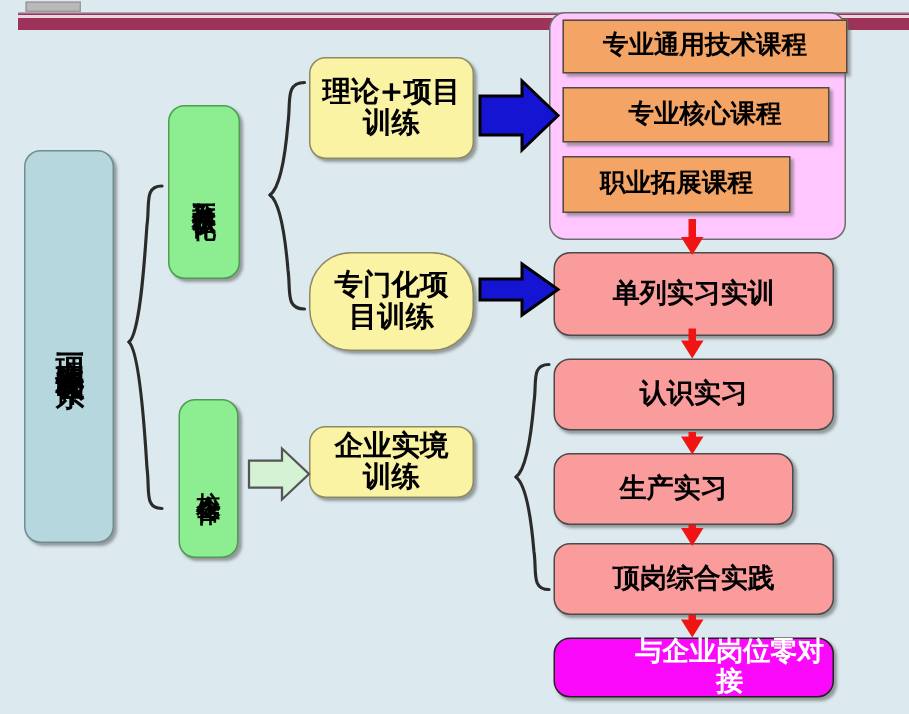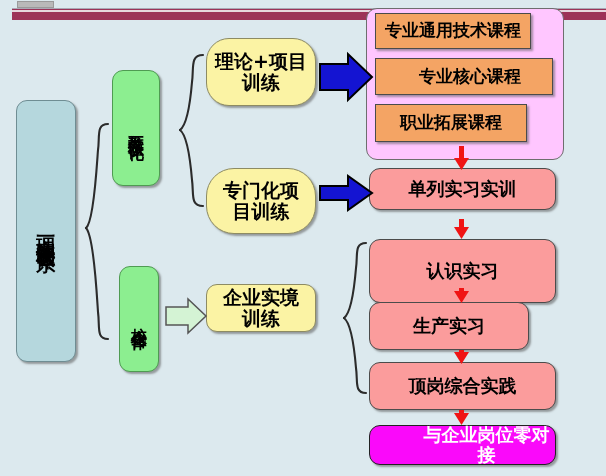--- a/index.html
+++ b/index.html
@@ -53,51 +53,51 @@
   </div>
 
   <div class="node rounded shadow c-green vert" style="left:112px;top:70px;width:48px;height:116px;font-size:16px;">
     <span>教学做一体化</span>
   </div>
 
   <div class="node rounded shadow c-green vert" style="left:119px;top:266px;width:40px;height:106px;font-size:16px;">
     <span>校企合作</span>
   </div>
 
-  <div class="node rounded shadow c-yellow" style="left:206px;top:38px;width:110px;height:68px;font-size:19px;padding:0 7px;border-radius:23px;">
+  <div class="node rounded shadow c-yellow" style="left:206px;top:38px;width:110px;height:68px;font-size:19px;padding:0 7px;">
     <span>理论+项目训练</span>
   </div>
 
   <div class="node rounded shadow c-yellow" style="left:206px;top:168px;width:110px;height:66px;font-size:19px;padding:0 7px;border-radius:28px;">
     <span>专门化项目训练</span>
   </div>
 
   <div class="node rounded shadow c-yellow" style="left:206px;top:284px;width:110px;height:48px;font-size:19px;padding:0 7px;">
     <span>企业实境训练</span>
   </div>
 
   <div class="node rounded c-pinkbox" style="left:366px;top:8px;width:198px;height:152px;"></div>
 
-  <div class="node sq shadow c-orange" style="left:375px;top:13px;width:156px;height:36px;font-size:17px;">
+  <div class="node sq shadow c-orange" style="left:375px;top:13px;width:190px;height:36px;font-size:17px;">
     <span>专业通用技术课程</span>
   </div>
 
   <div class="node sq shadow c-orange" style="left:375px;top:58px;width:178px;height:37px;font-size:17px;padding-left:12px;">
     <span>专业核心课程</span>
   </div>
 
   <div class="node sq shadow c-orange" style="left:375px;top:104px;width:152px;height:38px;font-size:17px;">
     <span>职业拓展课程</span>
   </div>
 
-  <div class="node rounded shadow c-salmon" style="left:369px;top:168px;width:187px;height:42px;font-size:18px;">
+  <div class="node rounded shadow c-salmon" style="left:369px;top:168px;width:187px;height:56px;font-size:18px;">
     <span>单列实习实训</span>
   </div>
 
-  <div class="node rounded shadow c-salmon" style="left:369px;top:239px;width:187px;height:64px;font-size:18px;">
+  <div class="node rounded shadow c-salmon" style="left:369px;top:239px;width:187px;height:48px;font-size:18px;">
     <span>认识实习</span>
   </div>
 
   <div class="node rounded shadow c-salmon" style="left:369px;top:302px;width:160px;height:48px;font-size:18px;">
     <span>生产实习</span>
   </div>
 
   <div class="node rounded shadow c-salmon" style="left:369px;top:362px;width:187px;height:48px;font-size:18px;">
     <span>顶岗综合实践</span>
   </div>

